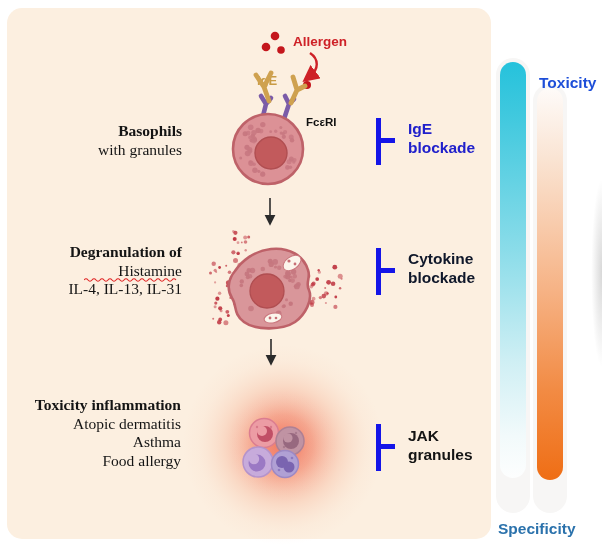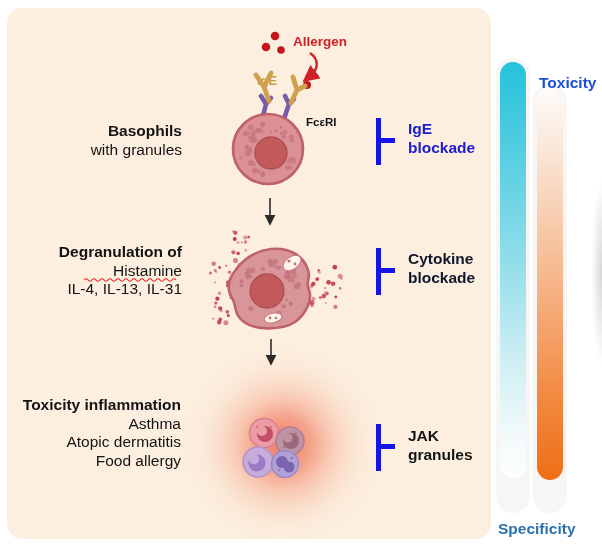--- a/index.html
+++ b/index.html
@@ -6,21 +6,21 @@
   body{
     width:602px;height:546px;position:relative;background:#ffffff;overflow:hidden;
     font-family:"Liberation Sans","DejaVu Sans",sans-serif;color:#111;
   }
   .panel{
     position:absolute;left:7px;top:8px;width:484px;height:531px;
     background:#FCEFE0;border-radius:15px;
   }
   svg.overlay{position:absolute;left:0;top:0;width:602px;height:546px;pointer-events:none;}
   
-  .step{position:absolute;text-align:right;font-size:15.5px;line-height:18.8px;color:#141414;}
+  .step{position:absolute;text-align:right;font-size:15.5px;line-height:18.8px;color:#141414;font-family:Liberation Serif, serif;}
   .step .title{font-weight:bold;}
   #s1{left:20px;top:121px;width:162px;line-height:19px;}
   #s2{left:20px;top:243px;width:162px;line-height:18.6px;}
   #s3{left:16px;top:396px;width:165px;line-height:18.6px;}
   .line{position:relative;}
   .misspelled{text-decoration:underline;text-decoration-thickness:1.5px;text-underline-offset:2px;}
   .squiggle{position:absolute;right:0px;bottom:-2px;}
   
   .tbar{position:absolute;width:5px;height:47px;background:#1414E8;}
   .tbar::after{content:"";position:absolute;left:4px;top:20px;width:15px;height:5px;background:#1414E8;}
@@ -316,22 +316,22 @@
   <div class="line">
     <svg class="squiggle" width="98" height="5" viewBox="0 0 98 5">
       <path d="M0 3 q2 -2.5 4 0 t4 0 t4 0 t4 0 t4 0 t4 0 t4 0 t4 0 t4 0 t4 0 t4 0 t4 0 t4 0 t4 0 t4 0 t4 0 t4 0 t4 0 t4 0 t4 0 t4 0 t4 0 t4 0" fill="none" stroke="#E02020" stroke-width="1.1"></path>
     </svg>
   </div>
   <div>IL-4, IL-13, IL-31</div>
 </div>
 
 <div class="step" id="s3">
   <div class="title">Toxicity inflammation</div>
+  <div>Atopic dermatitis</div>
   <div>Asthma</div>
-  <div>Atopic dermatitis</div>
   <div>Food allergy</div>
 </div>
 
 <div class="tbar" id="tb1"></div>
 <div class="blabel" id="bl1">
   <div>IgE</div>
   <div>blockade</div>
 </div>
 
 <div class="tbar" id="tb2"></div>

